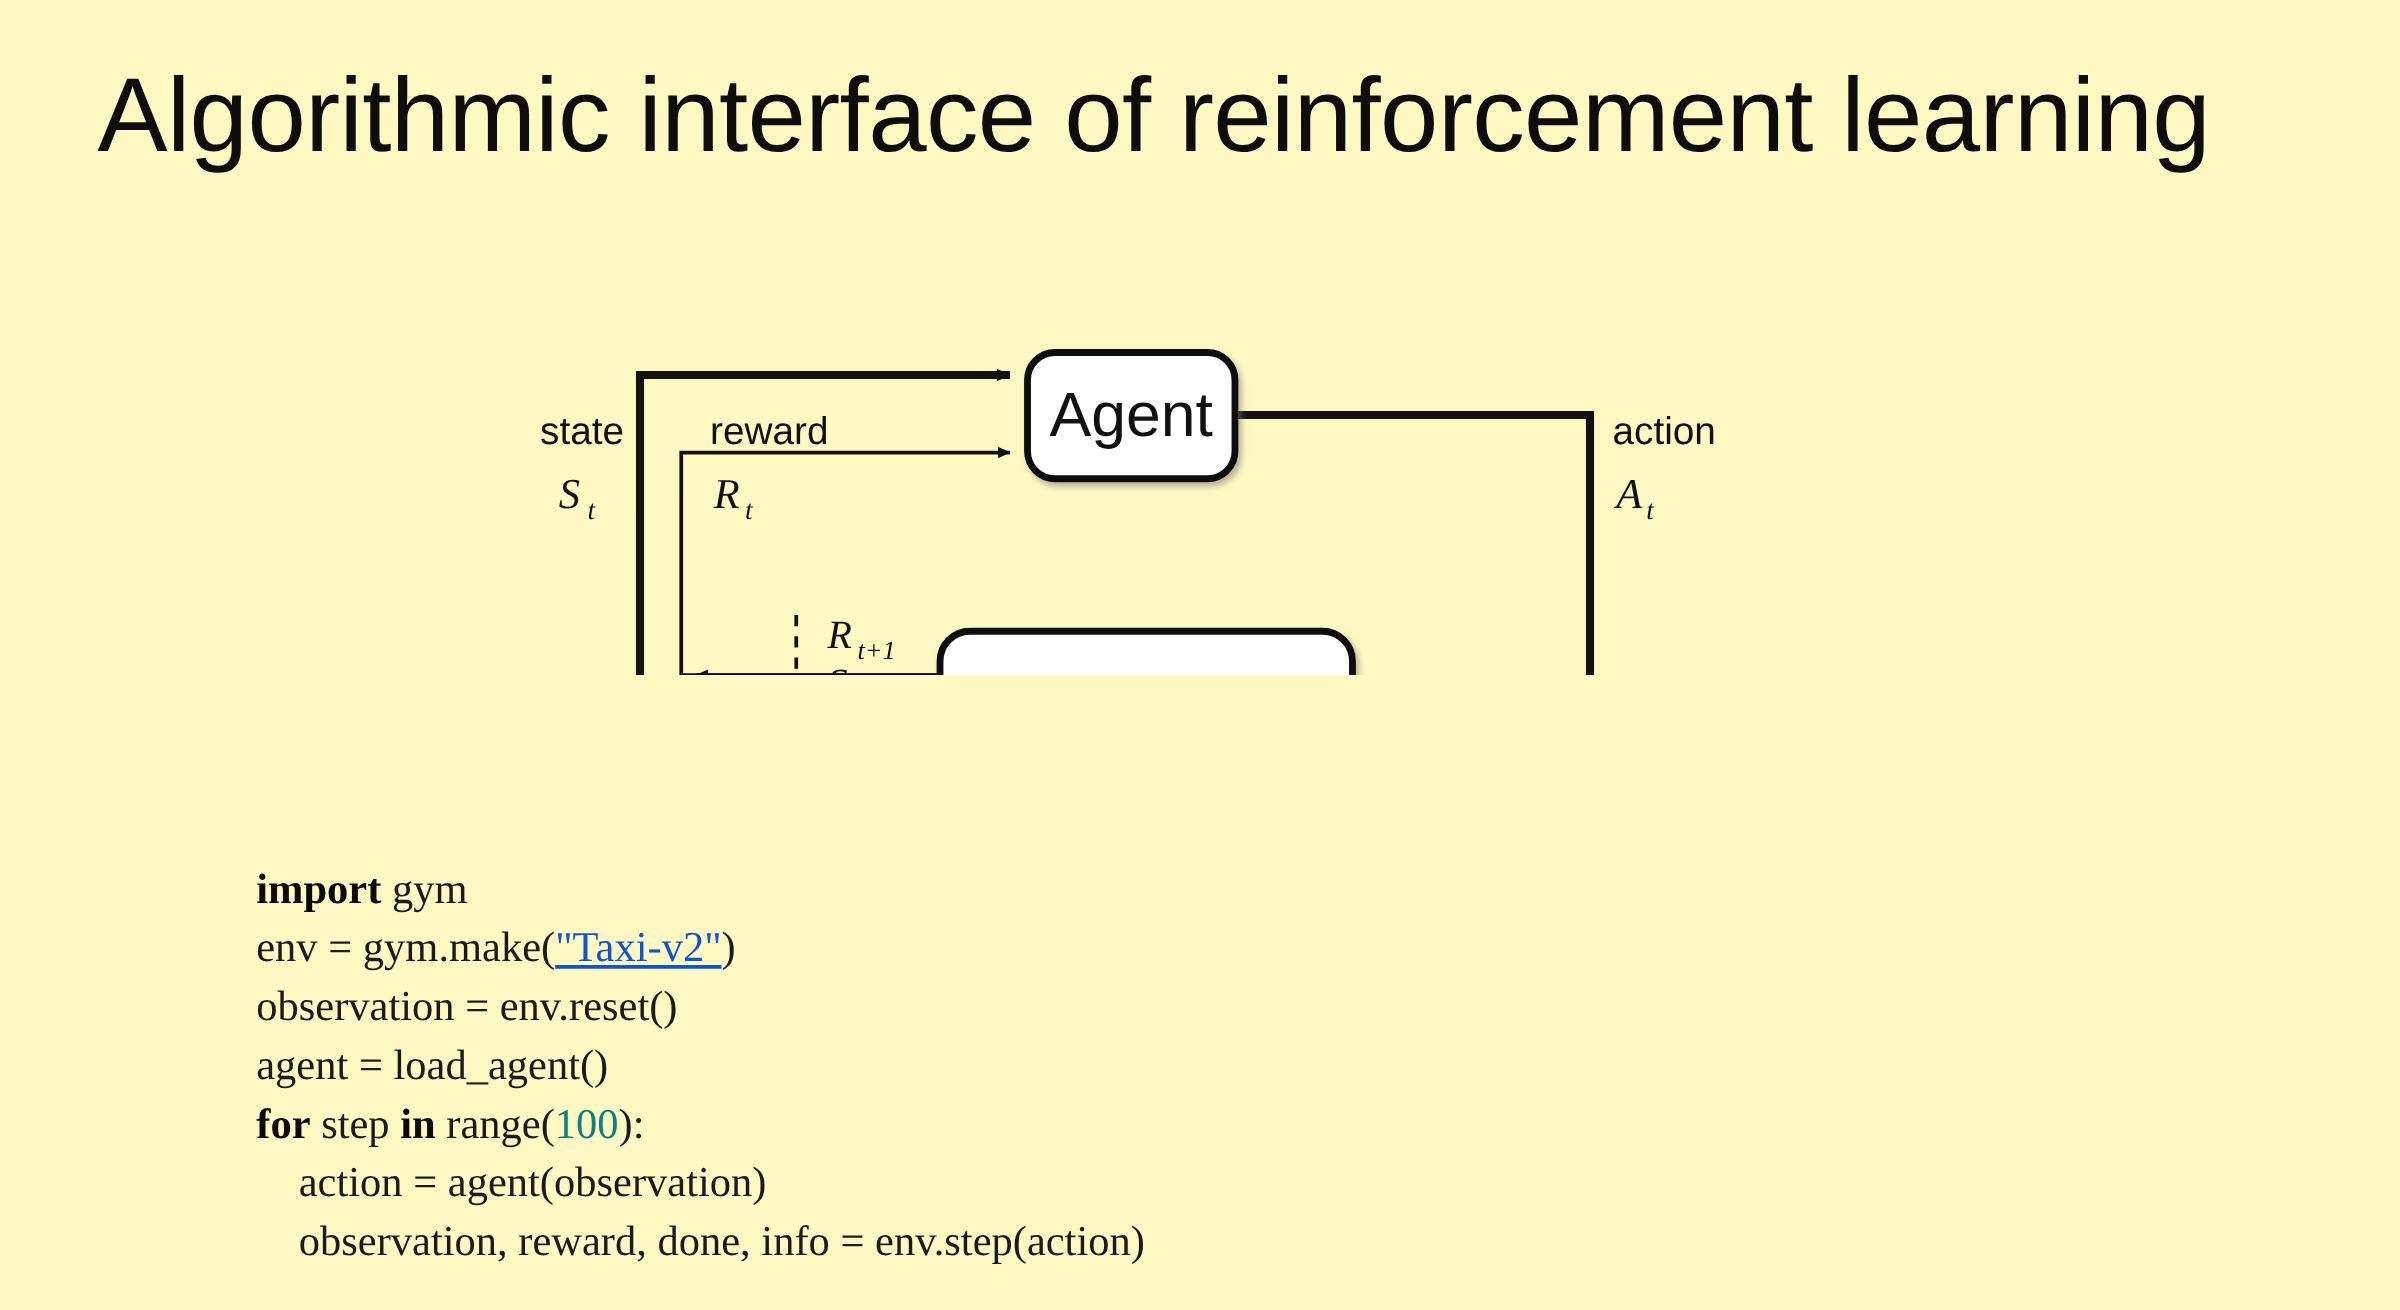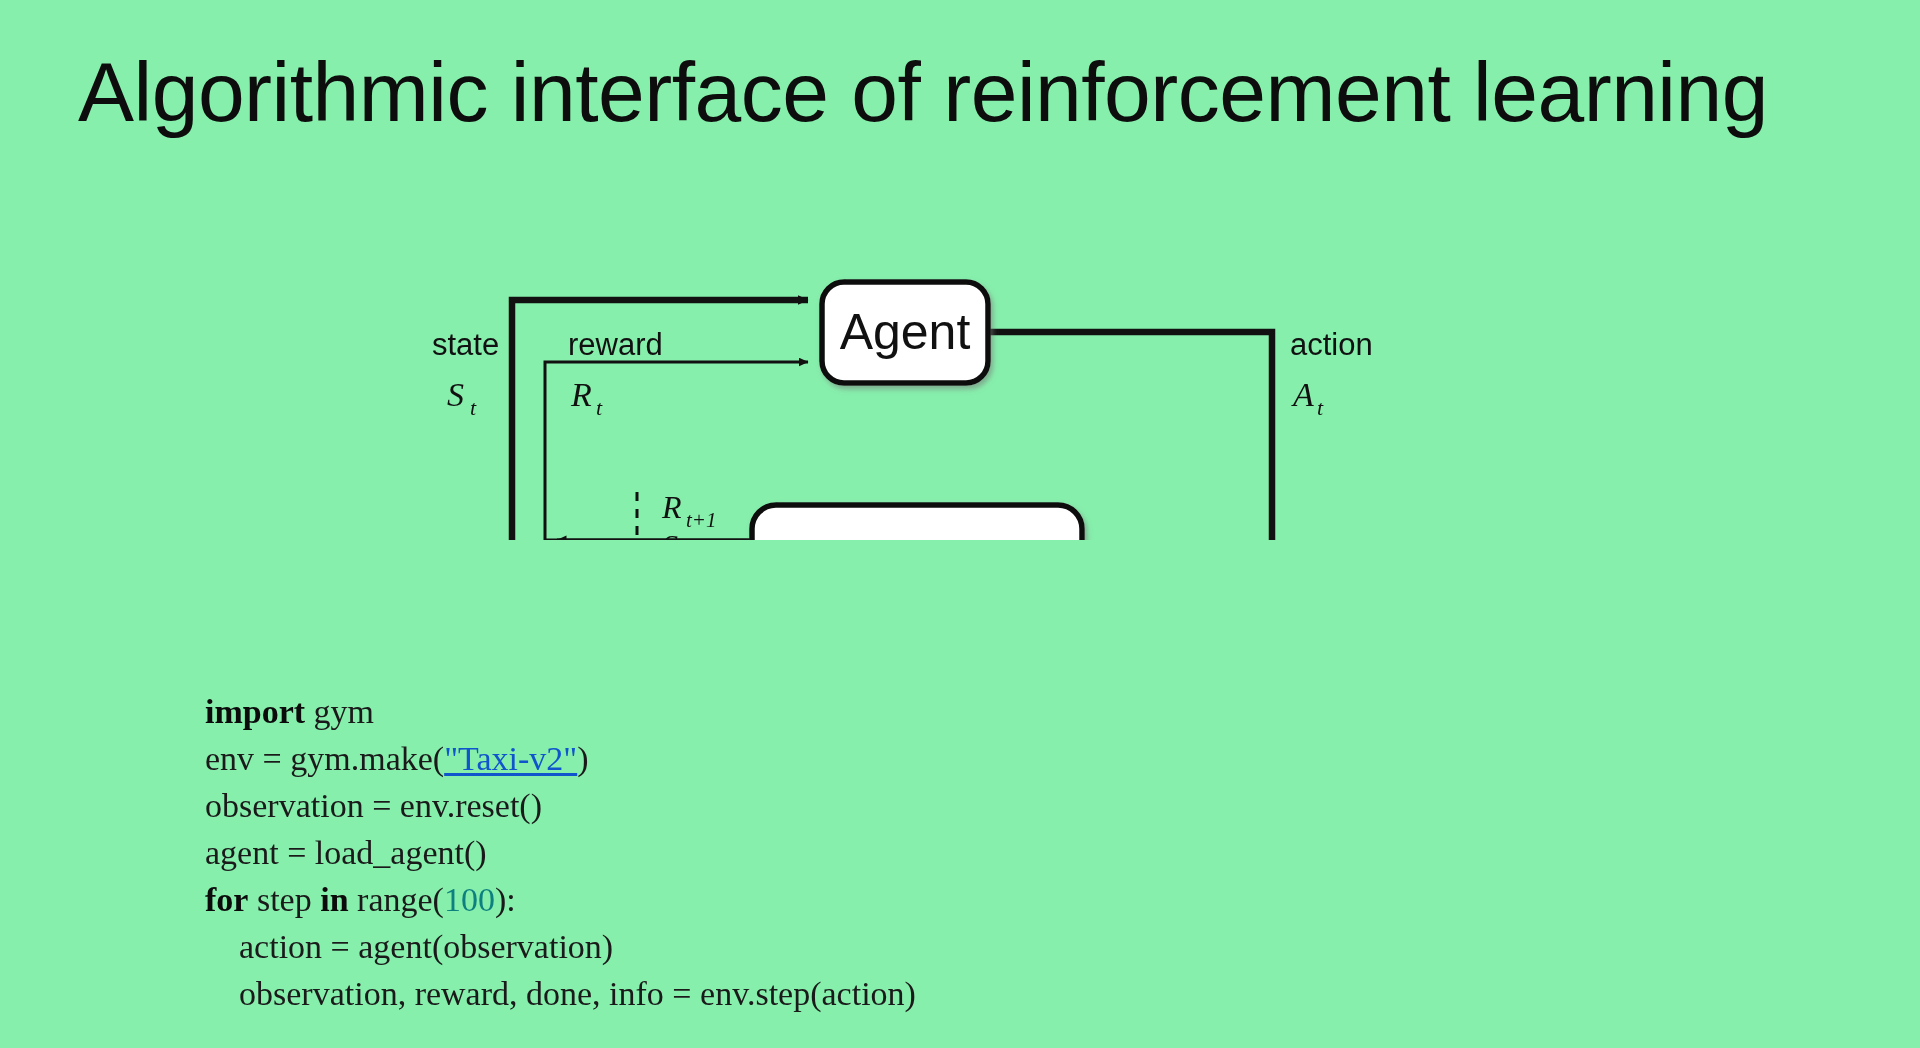--- a/index.html
+++ b/index.html
@@ -12,21 +12,21 @@
     height: 1048px;
     position: relative;
     overflow: hidden;
     font-family: "Liberation Sans", sans-serif;
     -webkit-font-smoothing: antialiased;
   }
 
   .slide {
     position: absolute;
     inset: 0;
-    background: #86efac;
+    background: #fef9c3;
   }
 
   
   .slide-title {
     position: absolute;
     left: 78px;
     top: 40px;
     width: 1800px;
     font-family: "Liberation Sans", sans-serif;
     font-size: 84px;

